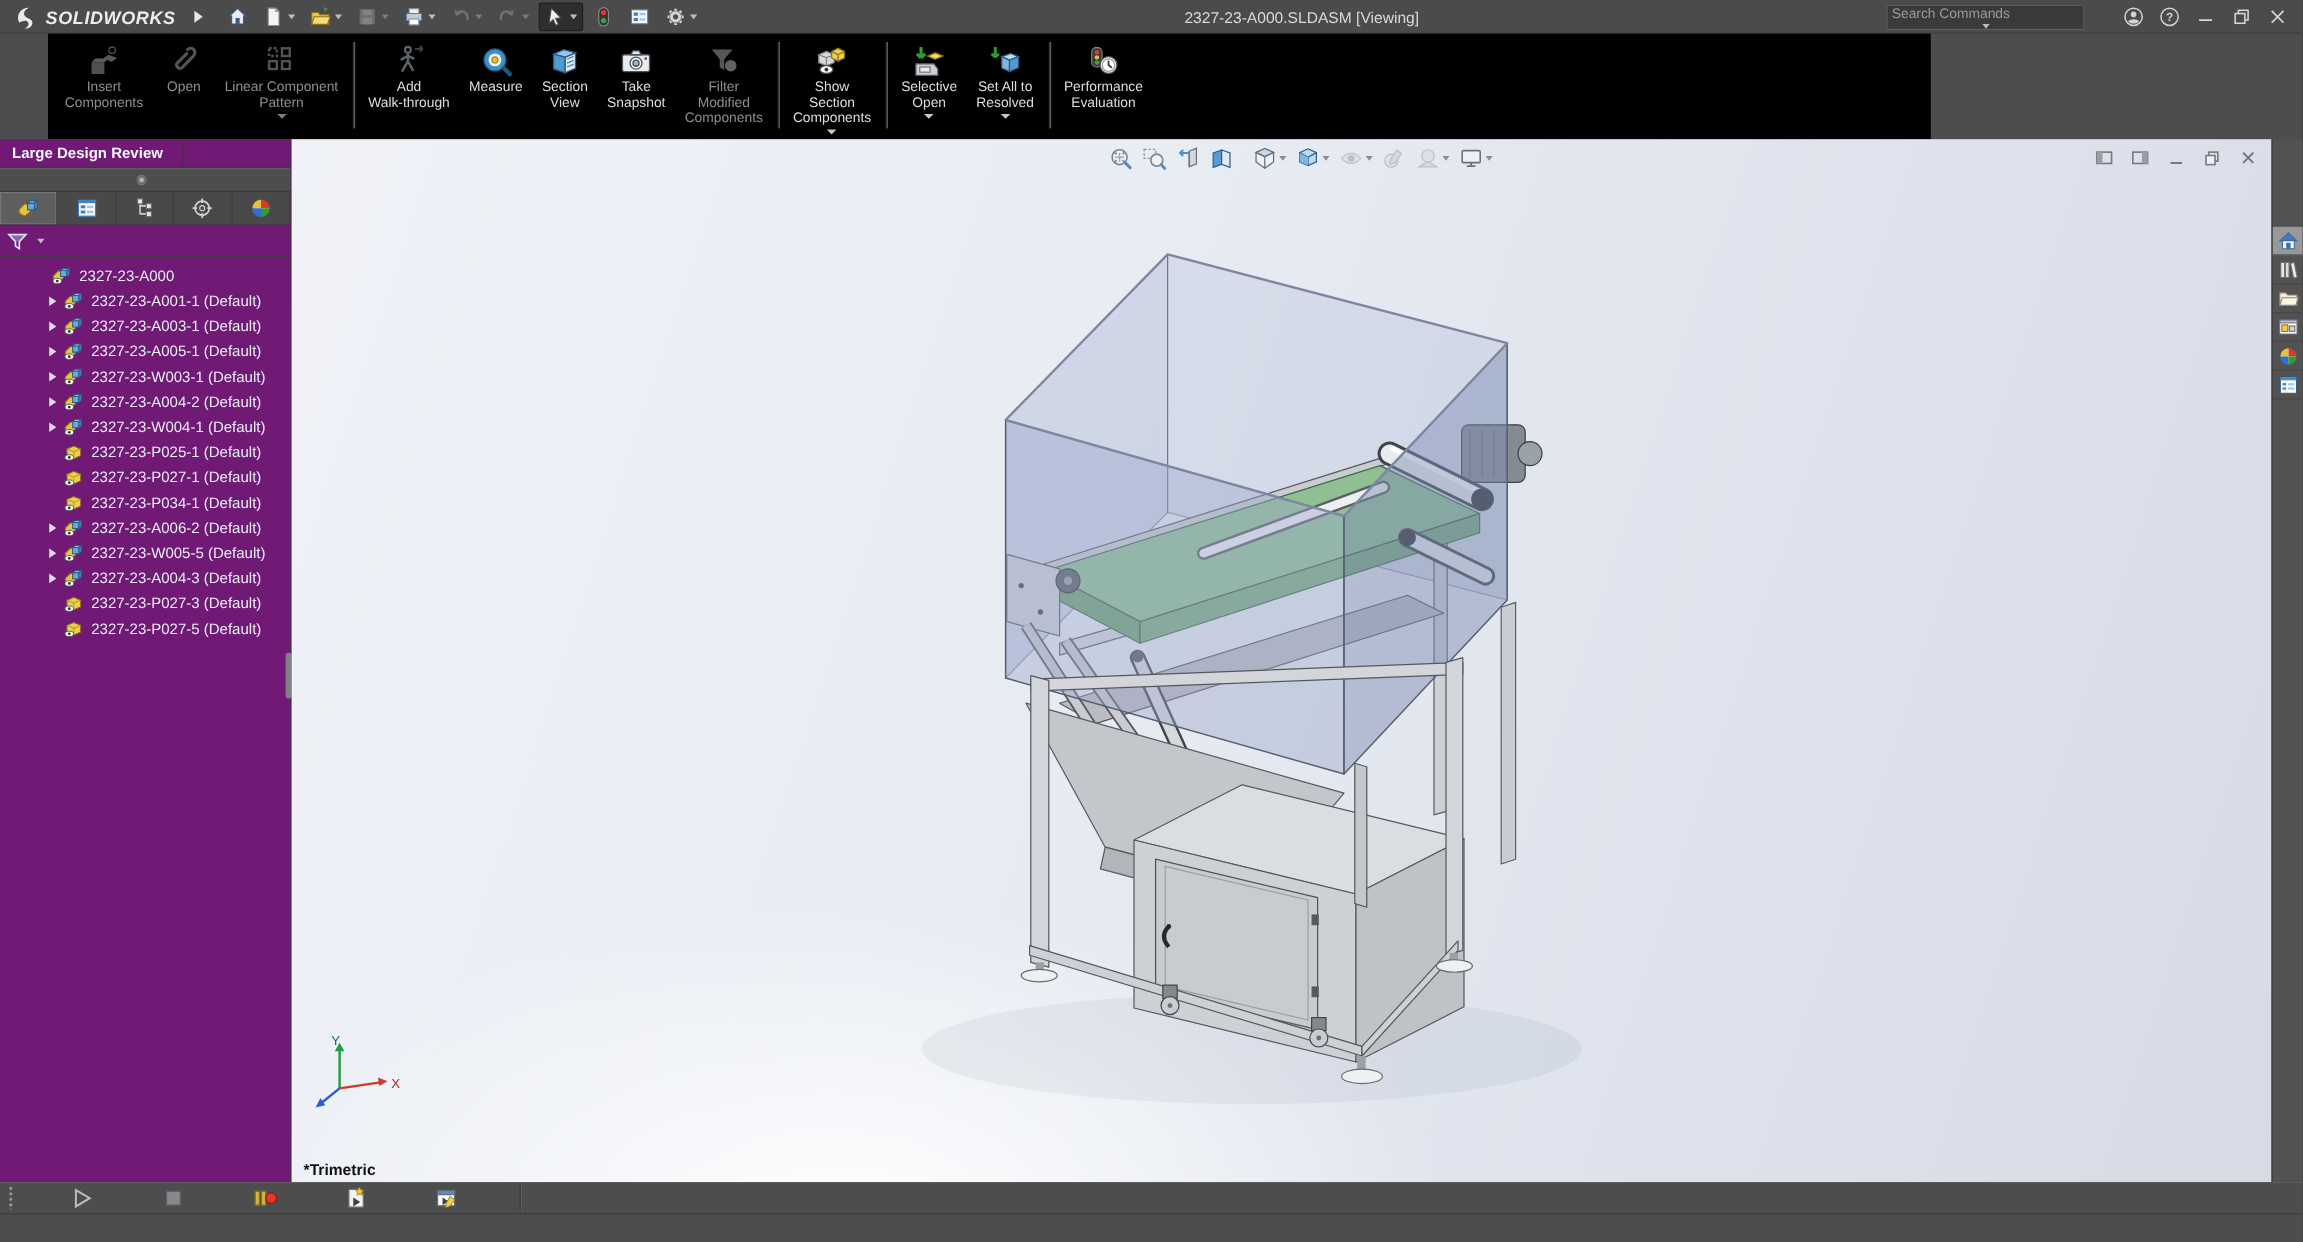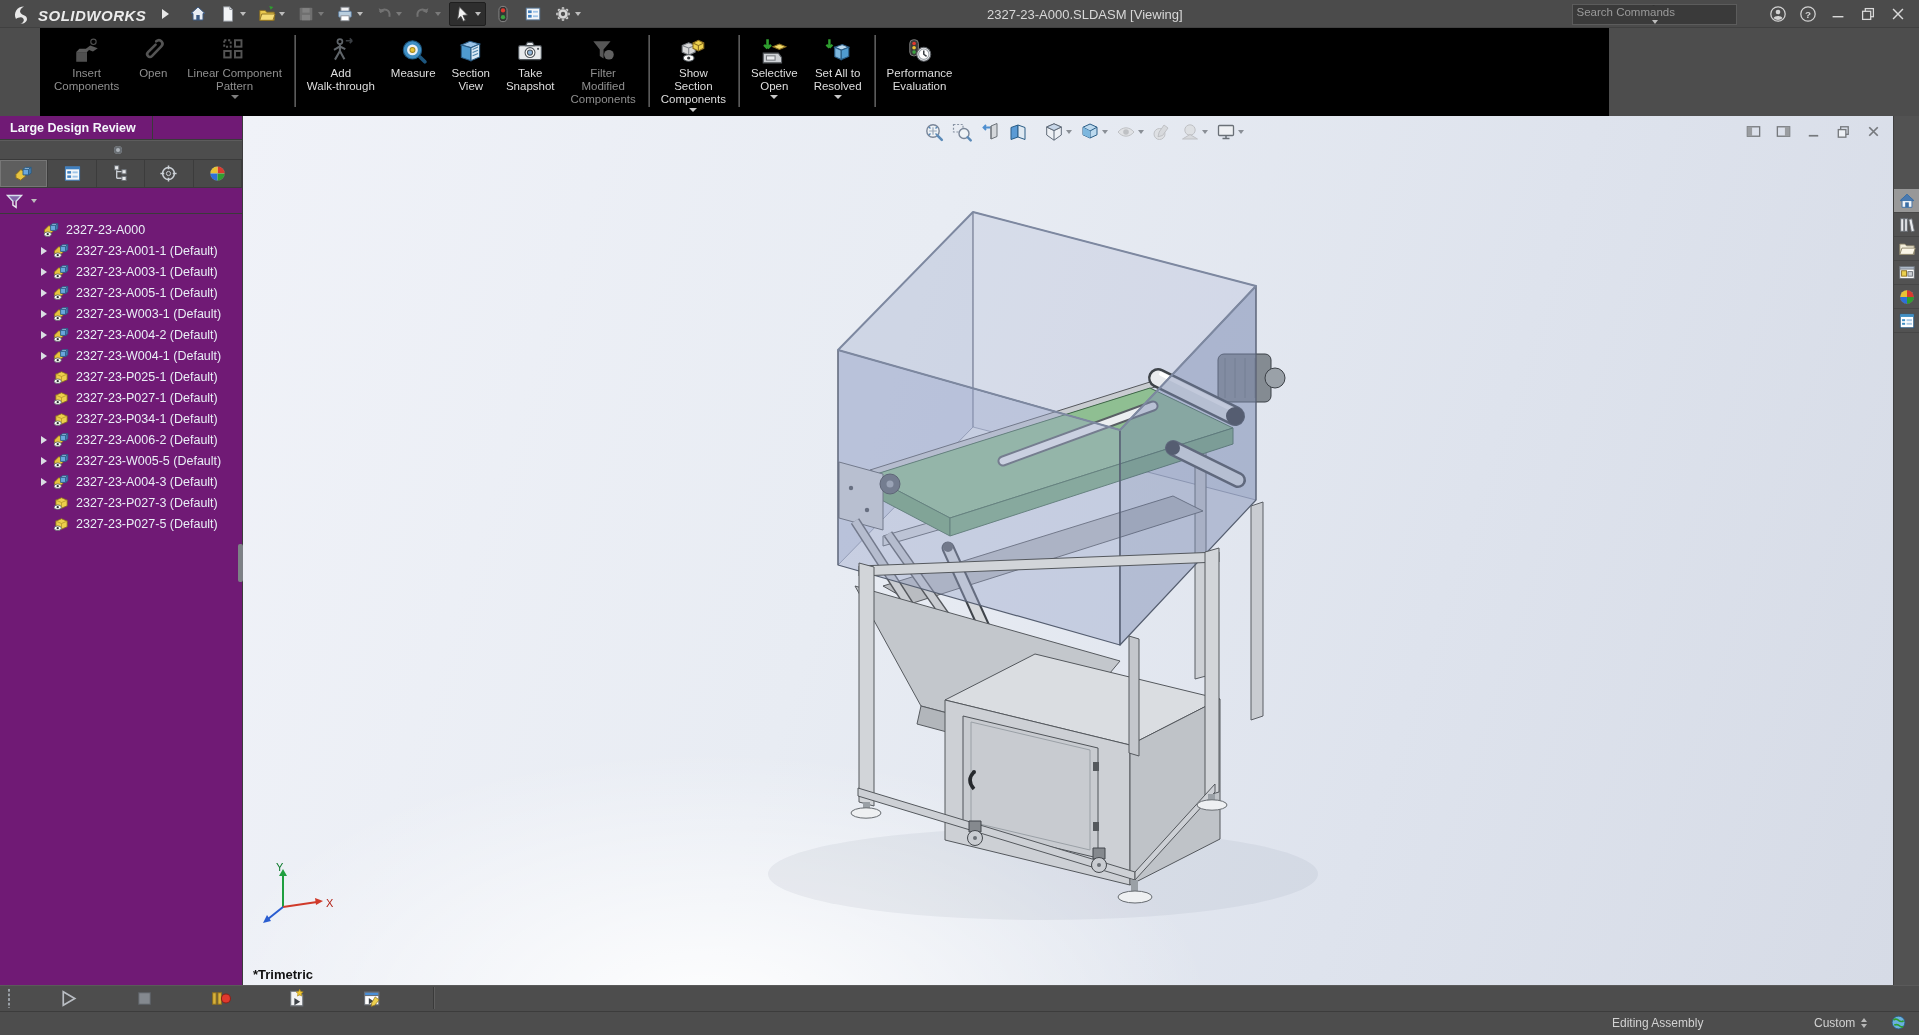--- a/index.html
+++ b/index.html
@@ -1026,31 +1026,14 @@
             <svg width="21" height="21" viewBox="0 0 20 20">
               <rect x="2.5" y="4" width="13.5" height="12" fill="#fff" stroke="#6a6f75"></rect>
               <rect x="2.5" y="4" width="13.5" height="3.2" fill="#4a90d9" stroke="#6a6f75"></rect>
               <path d="m6.5 9.5 4.5 3-4.5 3z" fill="#3e4247"></path>
               <path d="m12.5 8.5 3.8 2.8-4.2 5.2-3.4 1 .6-3.4z" fill="#ecd04e" stroke="#8a6d1f" stroke-width=".7"></path>
             </svg>
           </div>
         </div>
       <div class="wt-sep"></div>
     </div>
-    <div class="status-row">
-      <span class="status-mode">Editing Assembly</span>
-      <span class="status-config">
-        <span>Custom</span>
-        <span class="spin">
-            <span class="up"></span>
-            <span class="dn"></span>
-          </span>
-      </span>
-      <span class="status-globe">
-        <svg width="17" height="17" viewBox="0 0 20 20">
-          <circle cx="10" cy="10" r="7.5" fill="#6ab0dd" stroke="#2a5d86"></circle>
-          <path d="M4 7.2c3-2.4 5-.9 6.5.6 1.5 1.4 4 1.4 5.5-.1" fill="none" stroke="#2f9e2f" stroke-width="2"></path>
-          <path d="M5 13c2.5-1 5-.4 6.5 1.1 1 1 2.4 1.4 3.8.5" fill="none" stroke="#2f9e2f" stroke-width="2"></path>
-        </svg>
-      </span>
-    </div>
   </div>
 </div>
 
 </body></html>

